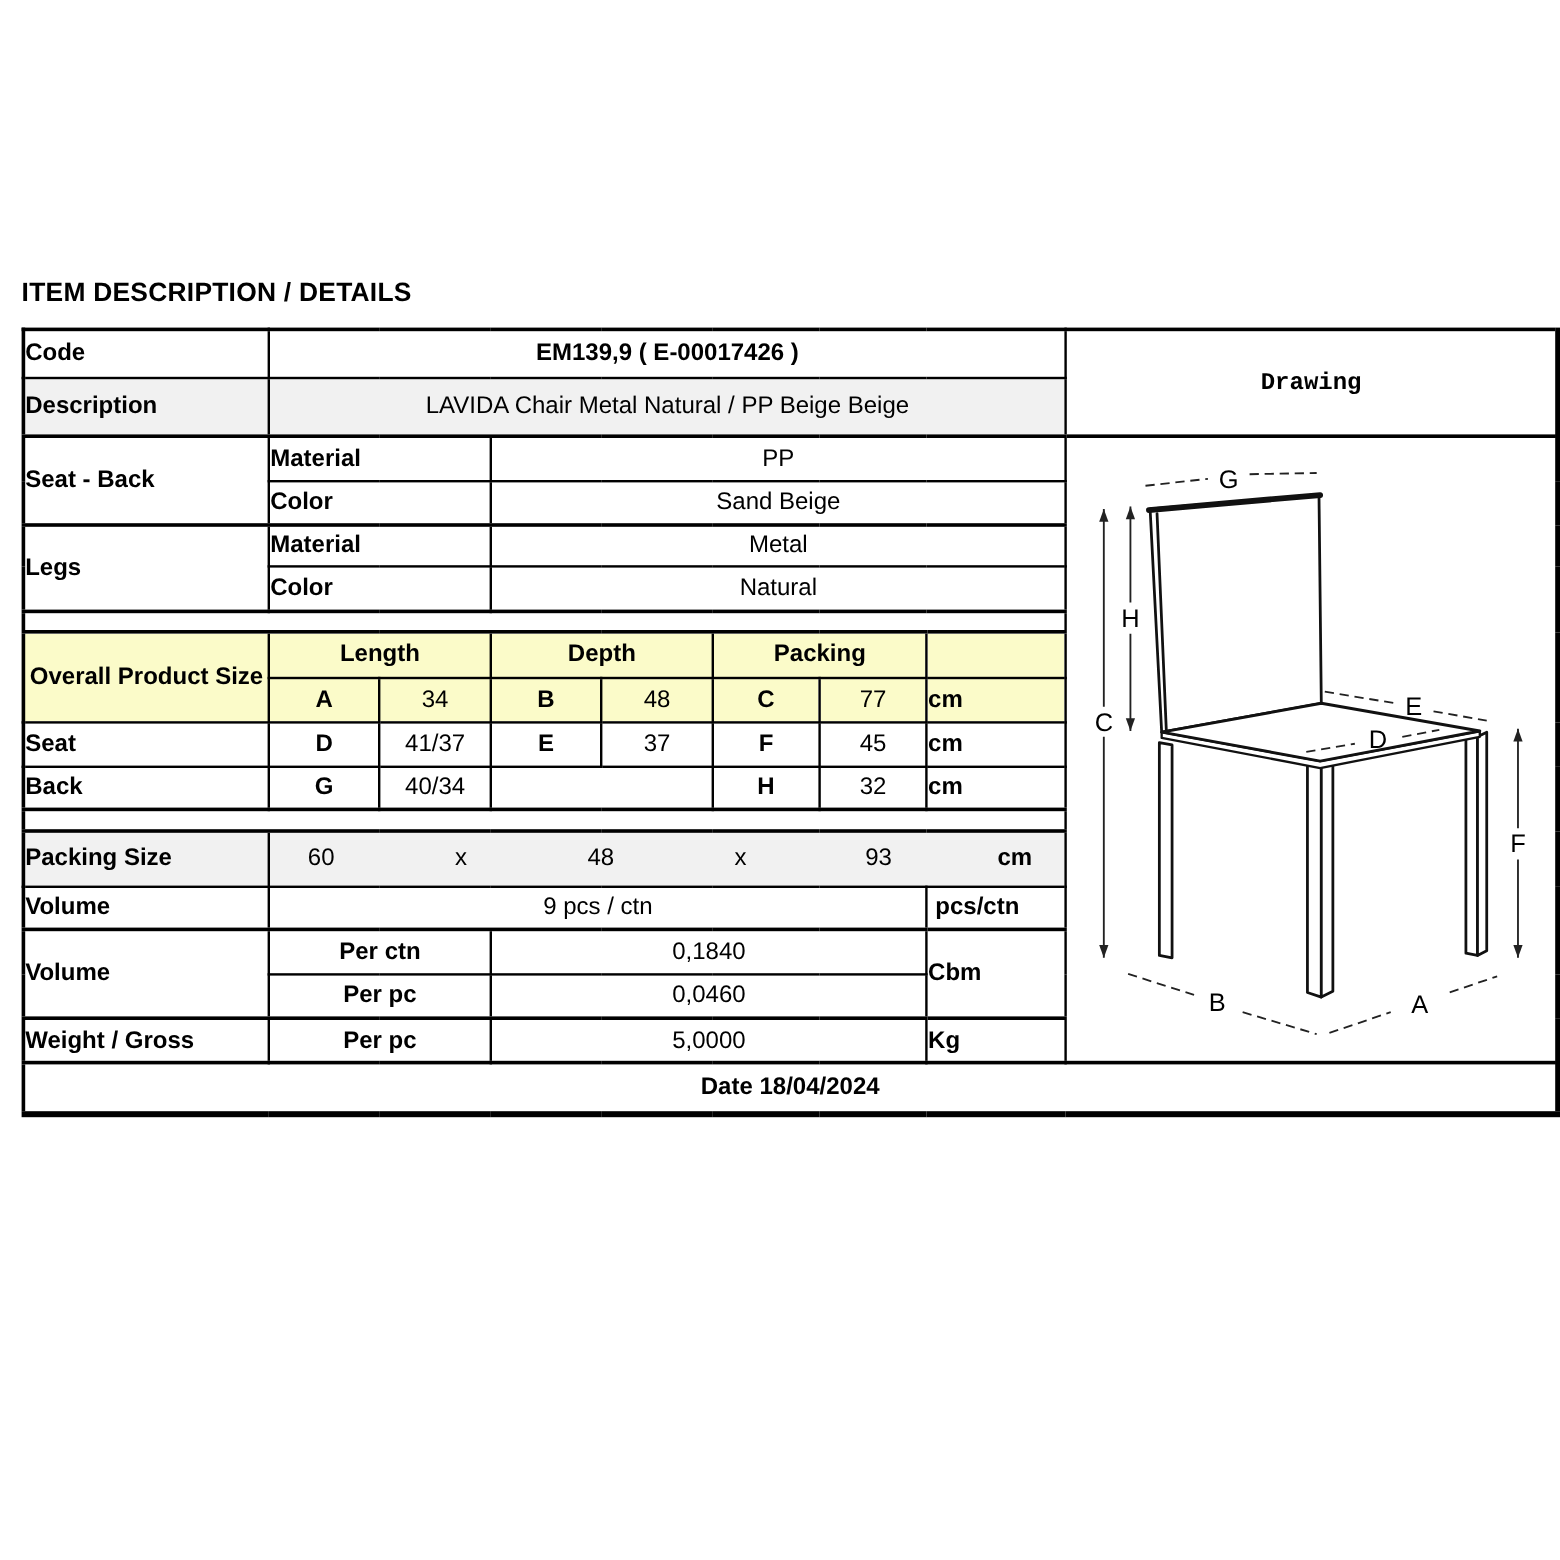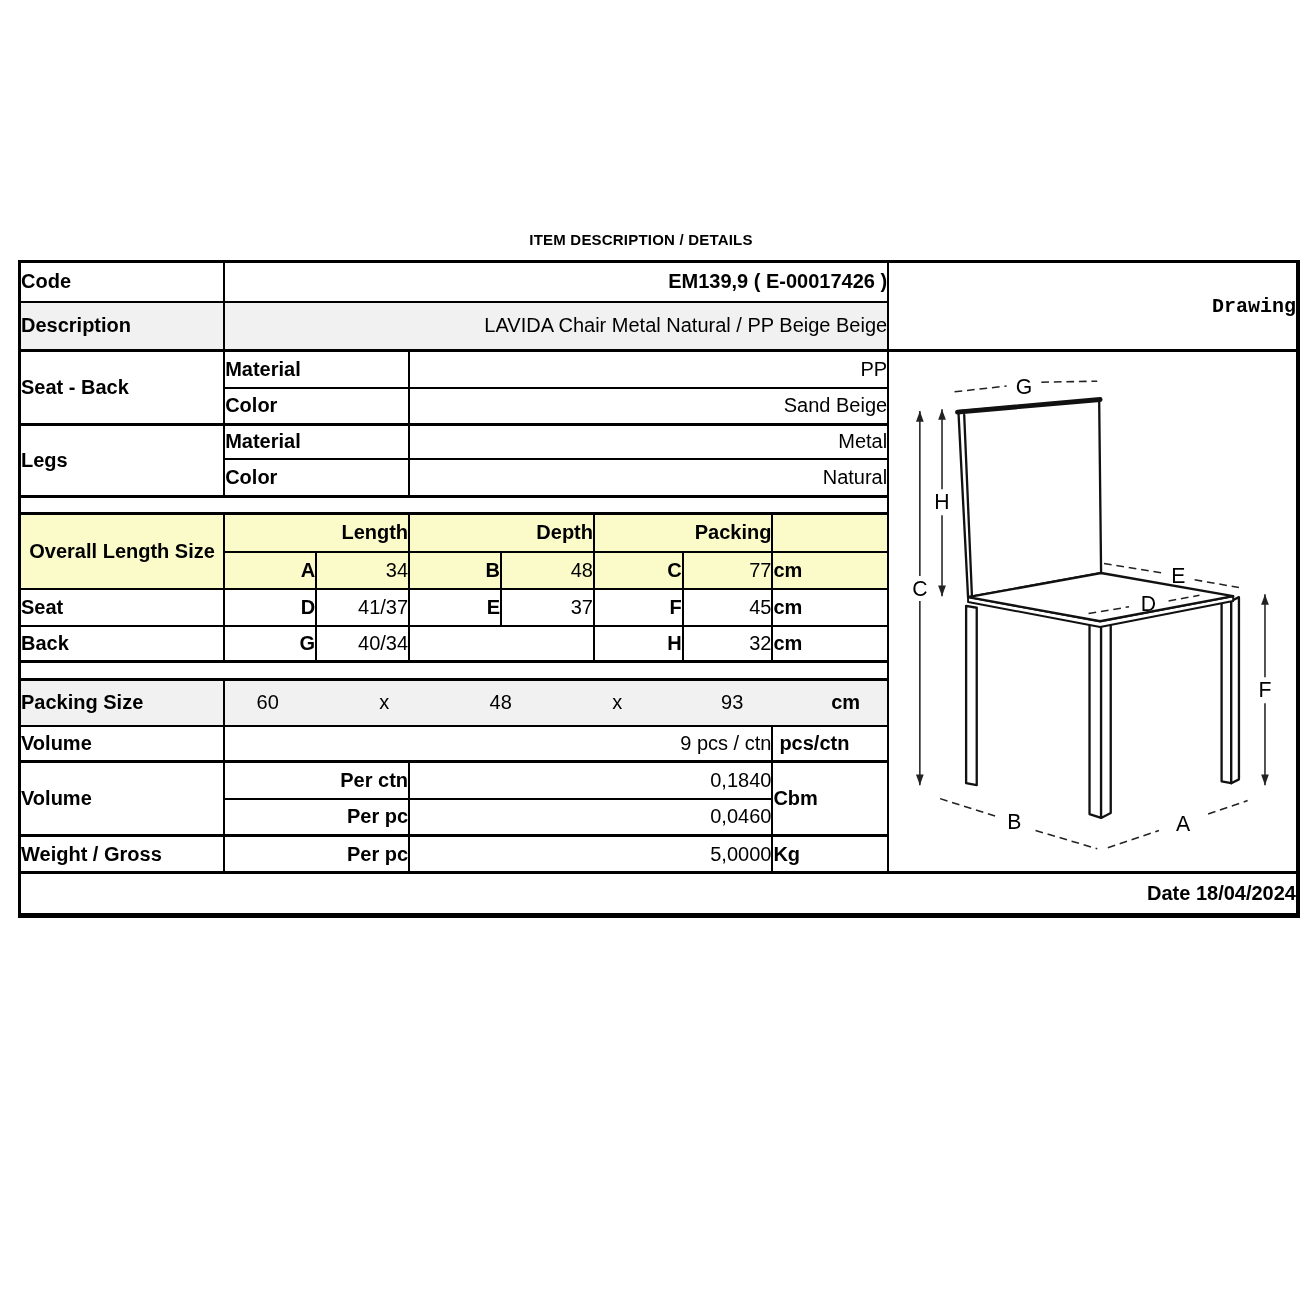--- a/index.html
+++ b/index.html
@@ -14,46 +14,46 @@
     width: 1300px;
     height: 1300px;
     background: #fff;
     overflow: hidden;
   }
   .doc-title {
     position: absolute;
     top: 231px;
     left: 18px;
     width: 1246px;
-    text-align: center;
-    font-size: 15px;
+    text-align: left;
+    font-size: 22px;
     font-weight: bold;
     letter-spacing: 0.2px;
   }
   table.spec {
     position: absolute;
     left: 18px;
-    top: 260px;
+    top: 273px;
     border-collapse: collapse;
     table-layout: fixed;
     border: 3px solid #000;
     border-right-width: 4px;
     border-bottom-width: 5px;
   }
   table.spec td {
     border: 2px solid #000;
     padding: 0;
     font-size: 20px;
     vertical-align: middle;
     overflow: hidden;
     white-space: nowrap;
   }
   tr.sec > td { border-top-width: 3px; }
   .lbl { font-weight: bold; text-align: left; padding-left: 7px; }
-  .ctr { text-align: right; }
+  .ctr { text-align: center; }
   .b   { font-weight: bold; }
   .unit { font-weight: bold; text-align: left; padding-left: 8px; }
   .yellow { background: #FBFBC9; }
   .gray   { background: #F1F1F1; margin-left: 21px; }
   .wrap2 { white-space: normal !important; line-height: 1.25; text-align: center; font-weight: bold; padding: 0 14px; }
   .pack-flex { display: flex; align-items: center; height: 100%; gap: 31px; }
   .pack-flex span { display: block; text-align: center; }
   td.draw-cell { vertical-align: top; padding: 0; }
   td.draw-cell svg { display: block; width: 100%; height: 100%; }
   .draw-title { font-size: 21px; font-family: Liberation Mono, monospace; }
@@ -169,21 +169,21 @@
     <tr style="height:38px">
       <td class="lbl" colspan="2">Color</td>
       <td class="ctr" colspan="5">Natural</td>
     </tr>
 
     <tr style="height:17px" class="sec">
       <td colspan="8"></td>
     </tr>
 
     <tr style="height:38px" class="sec">
-      <td class="yellow wrap2" rowspan="2">Overall Length Size</td>
+      <td class="yellow wrap2" rowspan="2">Overall Product Size</td>
       <td class="yellow ctr b" colspan="2">Length</td>
       <td class="yellow ctr b" colspan="2">Depth</td>
       <td class="yellow ctr b" colspan="2">Packing</td>
       <td class="yellow"></td>
     </tr>
 
     <tr style="height:37px">
       <td class="yellow ctr b">A</td>
       <td class="yellow ctr">34</td>
       <td class="yellow ctr b">B</td>

